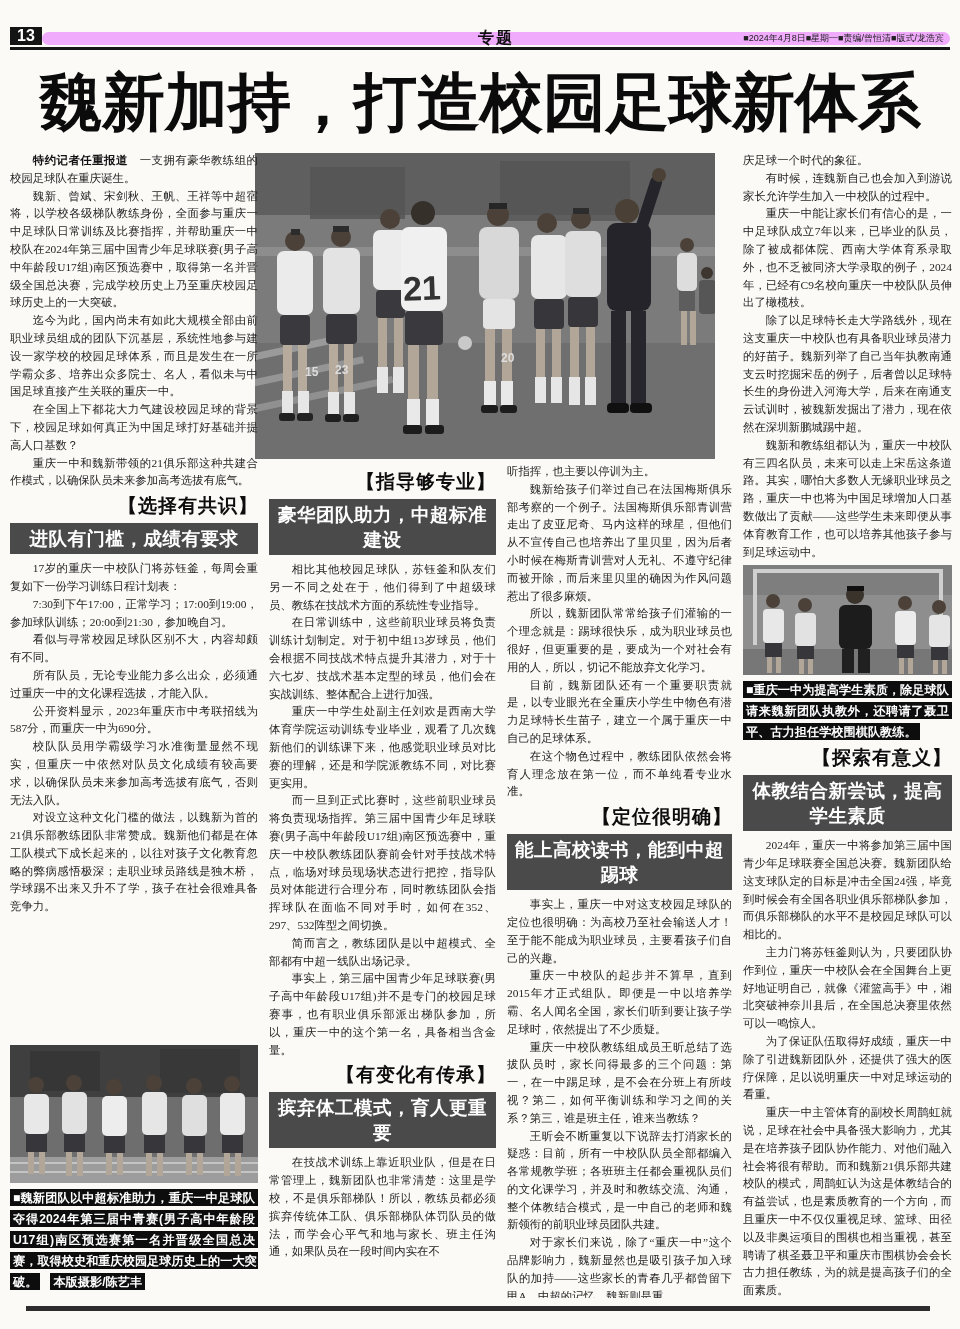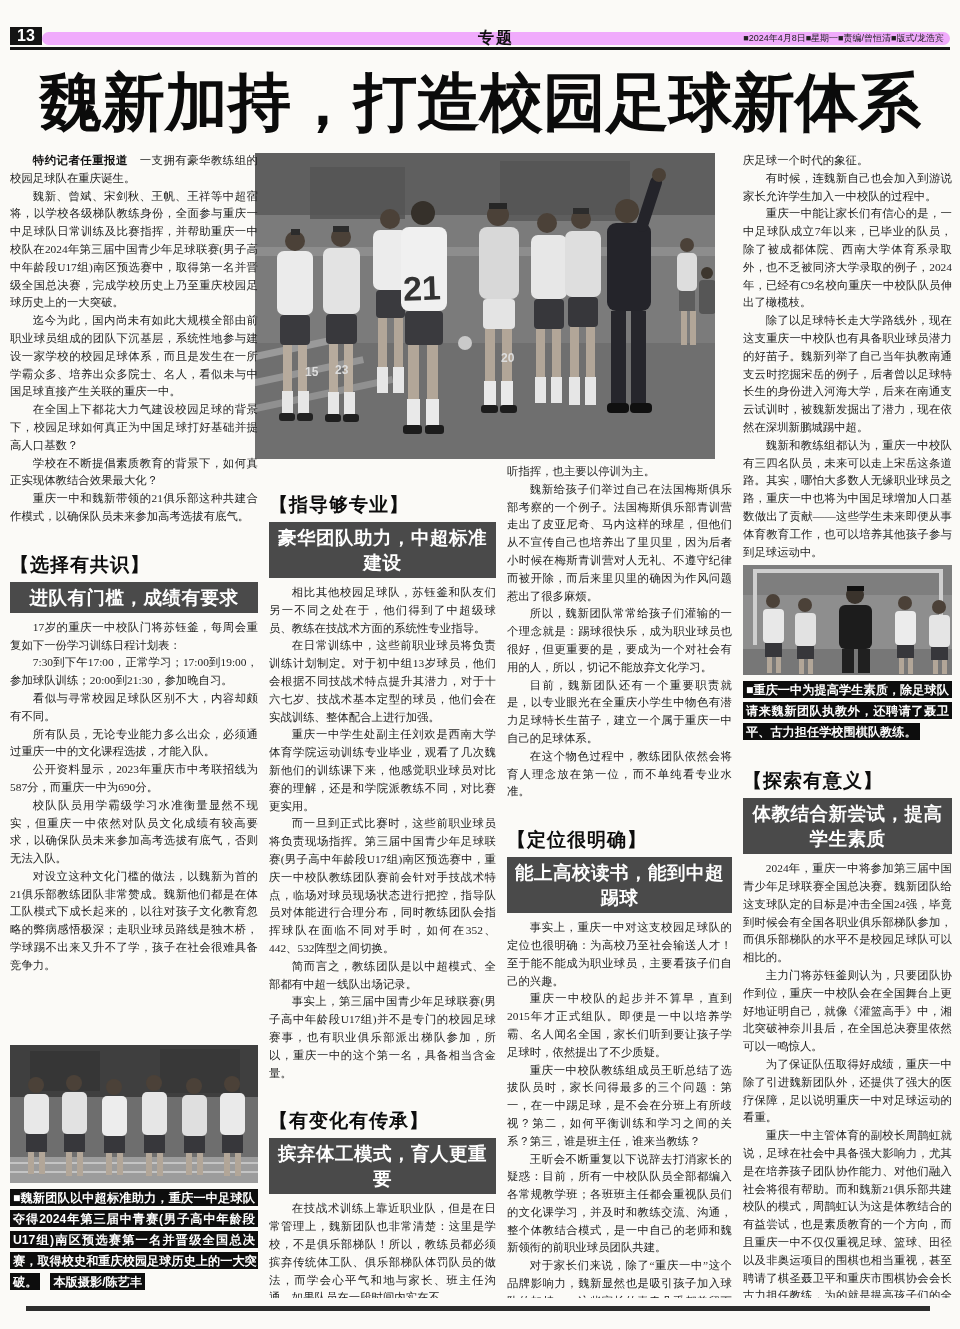--- a/index.html
+++ b/index.html
@@ -29,21 +29,21 @@
   .col{overflow:hidden;box-sizing:border-box;}
   .col1{width:248px;position:relative;}
   .col1-text{height:900px;overflow:hidden;}
   .col1-media{position:absolute;bottom:6px;left:0;right:0;}
   .col2{width:227px;padding-top:314px;}
   .col3{width:225px;padding-top:311px;}
   .col4{flex:1;}
   .para{margin:0;font-size:11.4px;line-height:17.8px;text-align:justify;color:#242424;}
   .indent{text-indent:2em;}
   .lead{font-family:"Liberation Sans",sans-serif;font-weight:800;color:#111;}
-  .sec-h1{text-align:left;font-weight:800;font-size:19px;color:#0d0d0d;margin:26px 0 4px;
+  .sec-h1{text-align:right;font-weight:800;font-size:19px;color:#0d0d0d;margin:3px 0 4px;
     font-family:"Liberation Sans",sans-serif;letter-spacing:1px;}
   .sec-h2{background:#4a4a4a;color:#fff;text-align:center;font-weight:800;font-size:18.5px;
     padding:3px 1px;margin:1px 0 6px;font-family:"Liberation Sans",sans-serif;letter-spacing:0.5px;}
   
   figure{margin:0;}
   .photo-main{position:absolute;left:255px;top:5px;width:460px;height:306px;background:#7b7b7b;}
   .photo-main svg,.photo-side svg,.photo-left svg{display:block;}
   .jersey-num{position:absolute;left:148px;top:116px;font-size:34px;font-weight:800;color:#333;
     font-family:"Liberation Sans",sans-serif;transform:rotate(-2deg);}
   .shorts-num{position:absolute;color:#ddd;font-size:12px;font-weight:700;
@@ -198,21 +198,20 @@
       <div class="shorts-num sn1">23</div>
       <div class="shorts-num sn2">20</div>
     </figure>
 
     <div class="col col1">
       <div class="col1-text">
           <p class="para indent"><b class="lead">特约记者任重报道</b>　一支拥有豪华教练组的校园足球队在重庆诞生。</p>
           <p class="para indent">魏新、曾斌、宋剑秋、王帆、王祥等中超宿将，以学校各级梯队教练身份，全面参与重庆一中足球队日常训练及比赛指挥，并帮助重庆一中校队在2024年第三届中国青少年足球联赛(男子高中年龄段U17组)南区预选赛中，取得第一名并晋级全国总决赛，完成学校历史上乃至重庆校园足球历史上的一大突破。</p>
           <p class="para indent">迄今为此，国内尚未有如此大规模全部由前职业球员组成的团队下沉基层，系统性地参与建设一家学校的校园足球体系，而且是发生在一所学霸众多、培养出众多院士、名人，看似未与中国足球直接产生关联的重庆一中。</p>
           <p class="para indent">在全国上下都花大力气建设校园足球的背景下，校园足球如何真正为中国足球打好基础并提高人口基数？</p>
-          <p class="para indent">学校在不断提倡素质教育的背景下，如何真正实现体教结合效果最大化？</p>
           <p class="para indent">重庆一中和魏新带领的21俱乐部这种共建合作模式，以确保队员未来参加高考选拔有底气。</p>
           <div class="sec-h1">【选择有共识】</div>
           <div class="sec-h2">进队有门槛，成绩有要求</div>
           <p class="para indent">17岁的重庆一中校队门将苏钰釜，每周会重复如下一份学习训练日程计划表：</p>
           <p class="para indent">7:30到下午17:00，正常学习；17:00到19:00，参加球队训练；20:00到21:30，参加晚自习。</p>
           <p class="para indent">看似与寻常校园足球队区别不大，内容却颇有不同。</p>
           <p class="para indent">所有队员，无论专业能力多么出众，必须通过重庆一中的文化课程选拔，才能入队。</p>
           <p class="para indent">公开资料显示，2023年重庆市中考联招线为587分，而重庆一中为690分。</p>
           <p class="para indent">校队队员用学霸级学习水准衡量显然不现实，但重庆一中依然对队员文化成绩有较高要求，以确保队员未来参加高考选拔有底气，否则无法入队。</p>
           <p class="para indent">对设立这种文化门槛的做法，以魏新为首的21俱乐部教练团队非常赞成。魏新他们都是在体工队模式下成长起来的，以往对孩子文化教育忽略的弊病感悟极深；走职业球员路线是独木桥，学球踢不出来又升不了学，孩子在社会很难具备竞争力。</p>
@@ -264,21 +263,21 @@
         <p class="caption"><span>■魏新团队以中超标准助力，重庆一中足球队夺得2024年第三届中青赛(男子高中年龄段U17组)南区预选赛第一名并晋级全国总决赛，取得校史和重庆校园足球历史上的一大突破。</span><span class="credit">本版摄影/陈艺丰</span></p>
       </div>
     </div>
 
     <div class="col col2">
         <div class="sec-h1">【指导够专业】</div>
         <div class="sec-h2">豪华团队助力，中超标准建设</div>
         <p class="para indent">相比其他校园足球队，苏钰釜和队友们另一不同之处在于，他们得到了中超级球员、教练在技战术方面的系统性专业指导。</p>
         <p class="para indent">在日常训练中，这些前职业球员将负责训练计划制定。对于初中组13岁球员，他们会根据不同技战术特点提升其潜力，对于十六七岁、技战术基本定型的球员，他们会在实战训练、整体配合上进行加强。</p>
         <p class="para indent">重庆一中学生处副主任刘欢是西南大学体育学院运动训练专业毕业，观看了几次魏新他们的训练课下来，他感觉职业球员对比赛的理解，还是和学院派教练不同，对比赛更实用。</p>
-        <p class="para indent">而一旦到正式比赛时，这些前职业球员将负责现场指挥。第三届中国青少年足球联赛(男子高中年龄段U17组)南区预选赛中，重庆一中校队教练团队赛前会针对手技战术特点，临场对球员现场状态进行把控，指导队员对体能进行合理分布，同时教练团队会指挥球队在面临不同对手时，如何在352、442、532阵型之间切换。</p>
+        <p class="para indent">而一旦到正式比赛时，这些前职业球员将负责现场指挥。第三届中国青少年足球联赛(男子高中年龄段U17组)南区预选赛中，重庆一中校队教练团队赛前会针对手技战术特点，临场对球员现场状态进行把控，指导队员对体能进行合理分布，同时教练团队会指挥球队在面临不同对手时，如何在352、297、532阵型之间切换。</p>
         <p class="para indent">简而言之，教练团队是以中超模式、全部都有中超一线队出场记录。</p>
         <p class="para indent">事实上，第三届中国青少年足球联赛(男子高中年龄段U17组)并不是专门的校园足球赛事，也有职业俱乐部派出梯队参加，所以，重庆一中的这个第一名，具备相当含金量。</p>
         <div class="sec-h1">【有变化有传承】</div>
         <div class="sec-h2">摈弃体工模式，育人更重要</div>
         <p class="para indent">在技战术训练上靠近职业队，但是在日常管理上，魏新团队也非常清楚：这里是学校，不是俱乐部梯队！所以，教练员都必须摈弃传统体工队、俱乐部梯队体罚队员的做法，而学会心平气和地与家长、班主任沟通，如果队员在一段时间内实在不</p>
       </div>
 
     <div class="col col3">
         <p class="para">听指挥，也主要以停训为主。</p>
         <p class="para indent">魏新给孩子们举过自己在法国梅斯俱乐部考察的一个例子。法国梅斯俱乐部青训营走出了皮亚尼奇、马内这样的球星，但他们从不宣传自己也培养出了里贝里，因为后者小时候在梅斯青训营对人无礼、不遵守纪律而被开除，而后来里贝里的确因为作风问题惹出了很多麻烦。</p>

